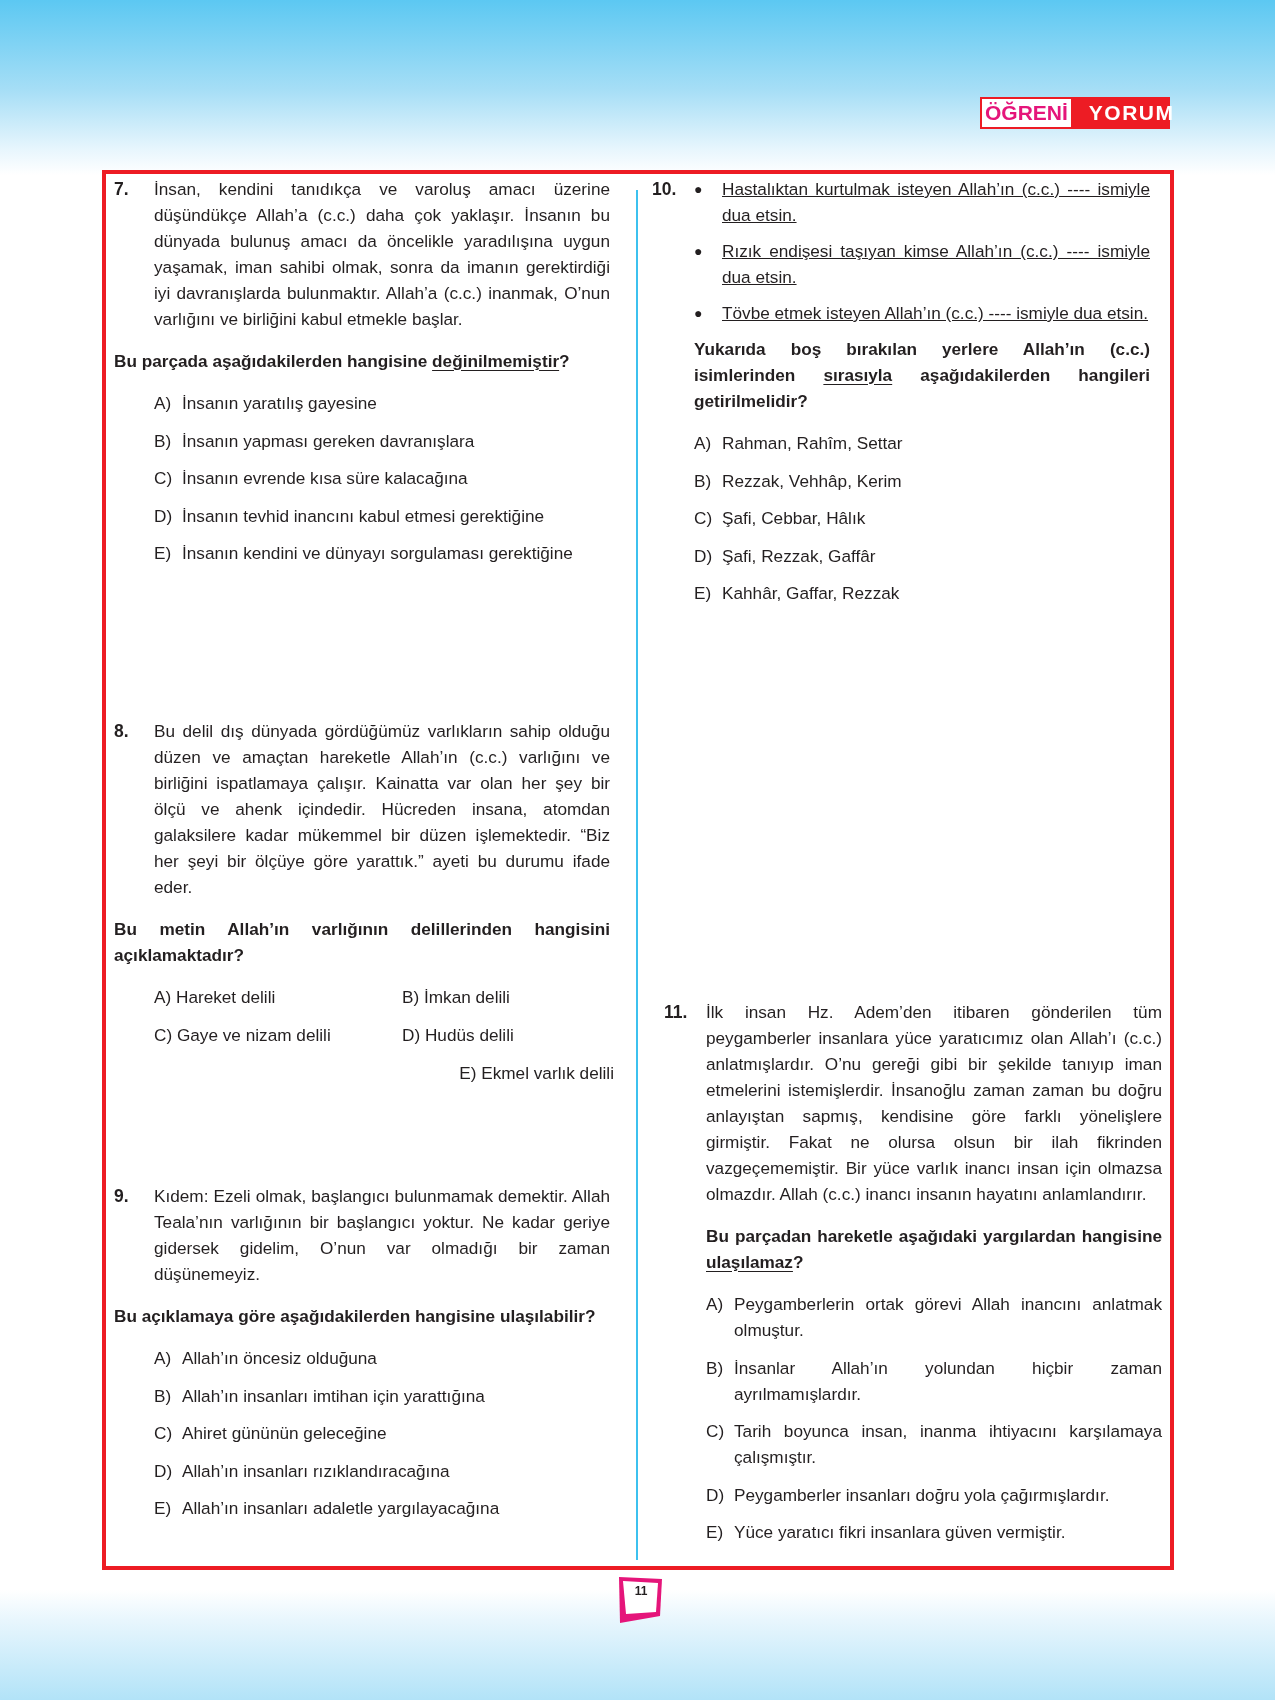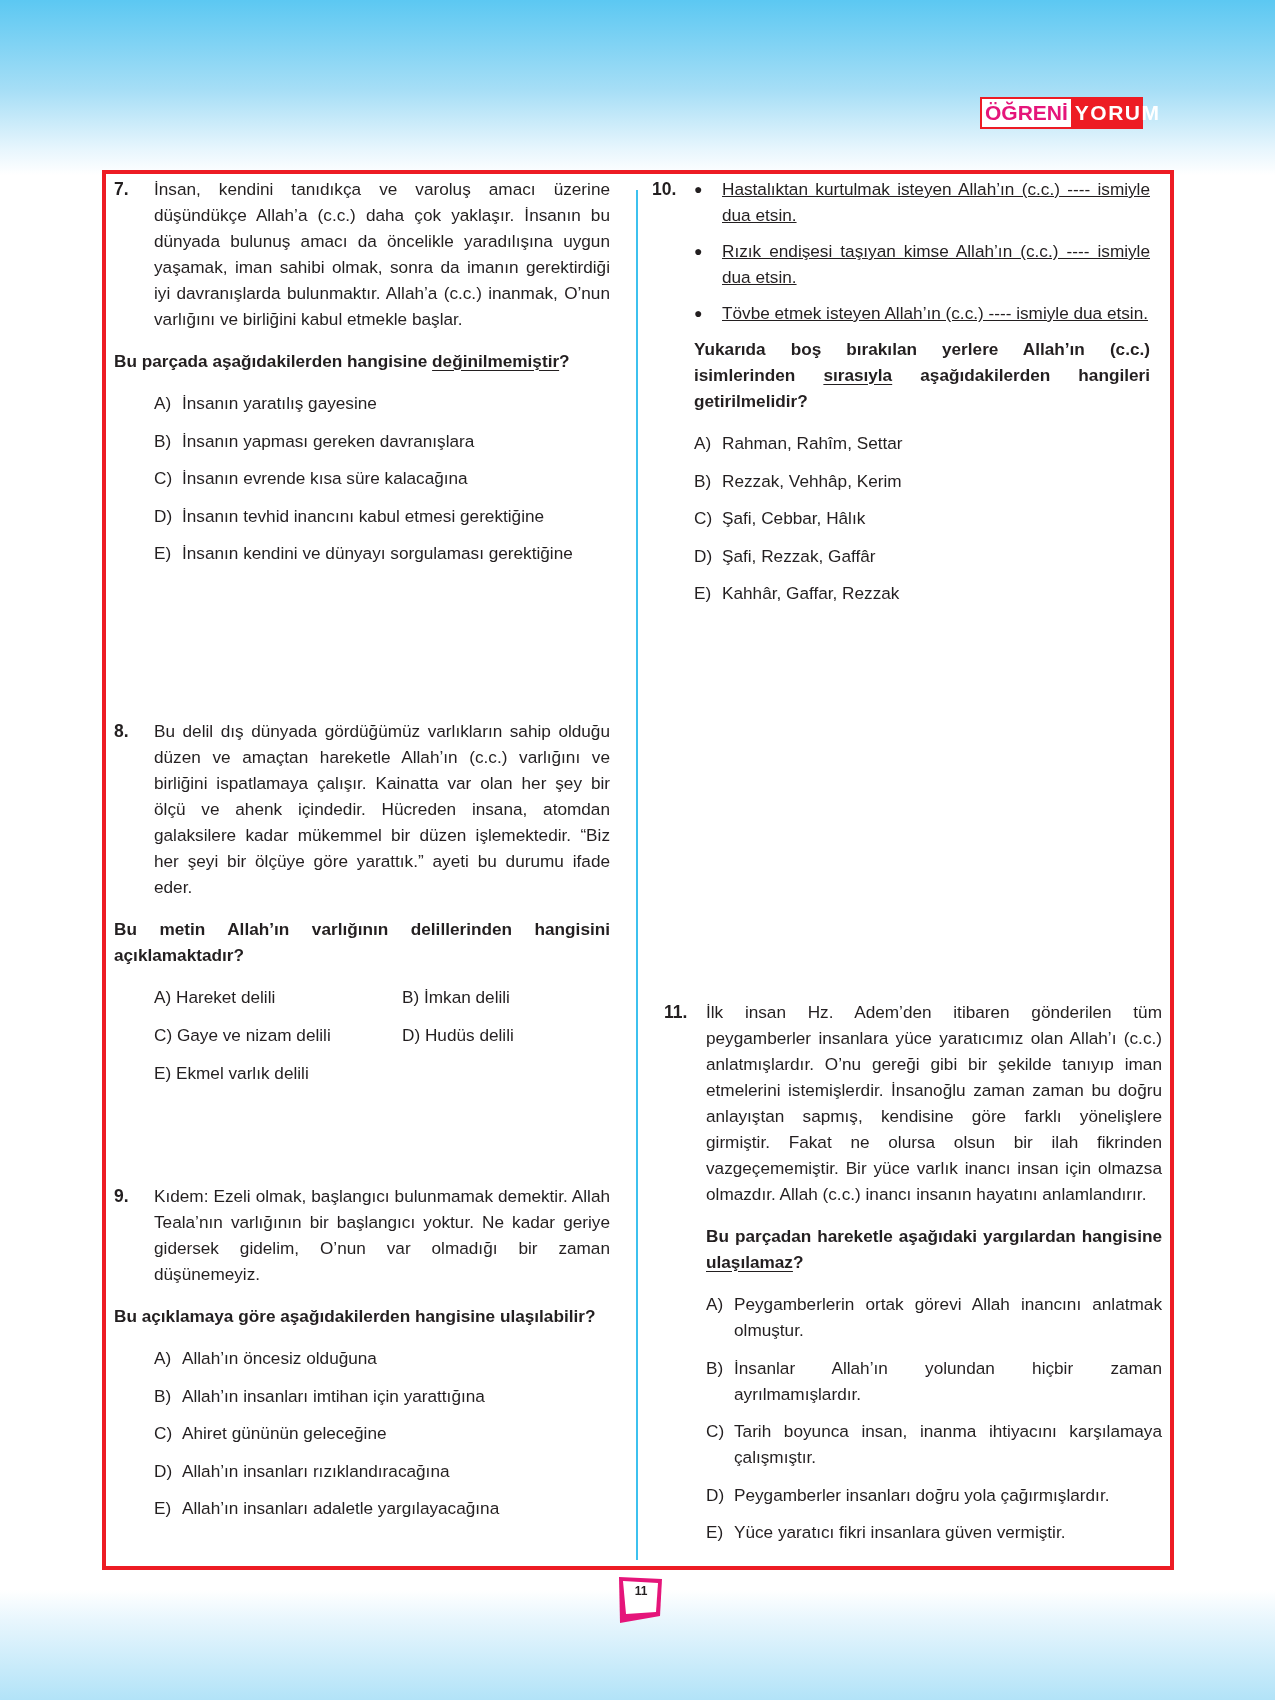--- a/index.html
+++ b/index.html
@@ -4,30 +4,30 @@
   <style>
     * { box-sizing: border-box; margin: 0; padding: 0; }
     html, body { width: 1275px; height: 1700px; overflow: hidden; }
     body {
       position: relative;
       font-family: "Liberation Sans", sans-serif;
       color: #231f20;
       background: linear-gradient(to bottom, #5cc8f2 0px, #a6def6 90px, #e8f6fd 150px, #ffffff 175px, #ffffff 1590px, #e8f6fd 1620px, #b2e3f8 1700px);
     }
     .brand {
-      position: absolute; left: 980px; top: 97px; width: 163px; height: 32px;
+      position: absolute; left: 980px; top: 97px; width: 190px; height: 32px;
       background: #ed1c24; display: flex; align-items: stretch;
       border: 2px solid #ed1c24;
     }
     .brand .b1 {
       background: #fff; color: #e5157a; font-weight: bold; font-size: 21px;
       padding: 0 3px; display: flex; align-items: center; letter-spacing: 0px;
     }
     .brand .b2 {
-      color: #fff; font-weight: bold; font-size: 21px; padding: 0 4px;
+      color: #fff; font-weight: bold; font-size: 21px; padding: 0 18px;
       display: flex; align-items: center; letter-spacing: 1.5px;
     }
     .frame {
       position: absolute; left: 102px; top: 170px; width: 1072px; height: 1400px;
       border: 4px solid #ed1c24; background: #fff;
     }
     .divider {
       position: absolute; left: 636px; top: 190px; width: 2px; height: 1370px;
       background: #3cc1ef;
     }
@@ -41,21 +41,21 @@
     .q .stem { margin-top: 16px; font-weight: bold; text-align: justify; }
     .q .stem u { text-decoration: underline; text-underline-offset: 3px; }
     .opts { margin-left: 40px; margin-top: 16px; }
     .opt { display: flex; margin-bottom: 11.5px; }
     .opt .lt { width: 28px; flex: none; }
     .opt .tx { flex: 1; text-align: justify; }
     .bul { display: flex; margin-bottom: 10px; }
     .bul .dot { width: 28px; flex: none; font-size: 14px; line-height: 26px; }
     .bul .tx { flex: 1; text-align: justify; text-decoration: underline; }
     .grid2 { display: grid; grid-template-columns: 248px 200px; row-gap: 12px; }
-    .center-opt { text-align: left; width: 460px; }
+    .center-opt { text-align: right; width: 460px; }
     .page-num {
       position: absolute; left: 618px; top: 1576px; width: 46px; height: 48px;
     }
     .page-num .txt {
       position: absolute; left: 0; top: 8px; width: 46px; text-align: center;
       font-weight: bold; font-size: 12px; color: #231f20;
     }
   </style>
 </head>
 <body>

